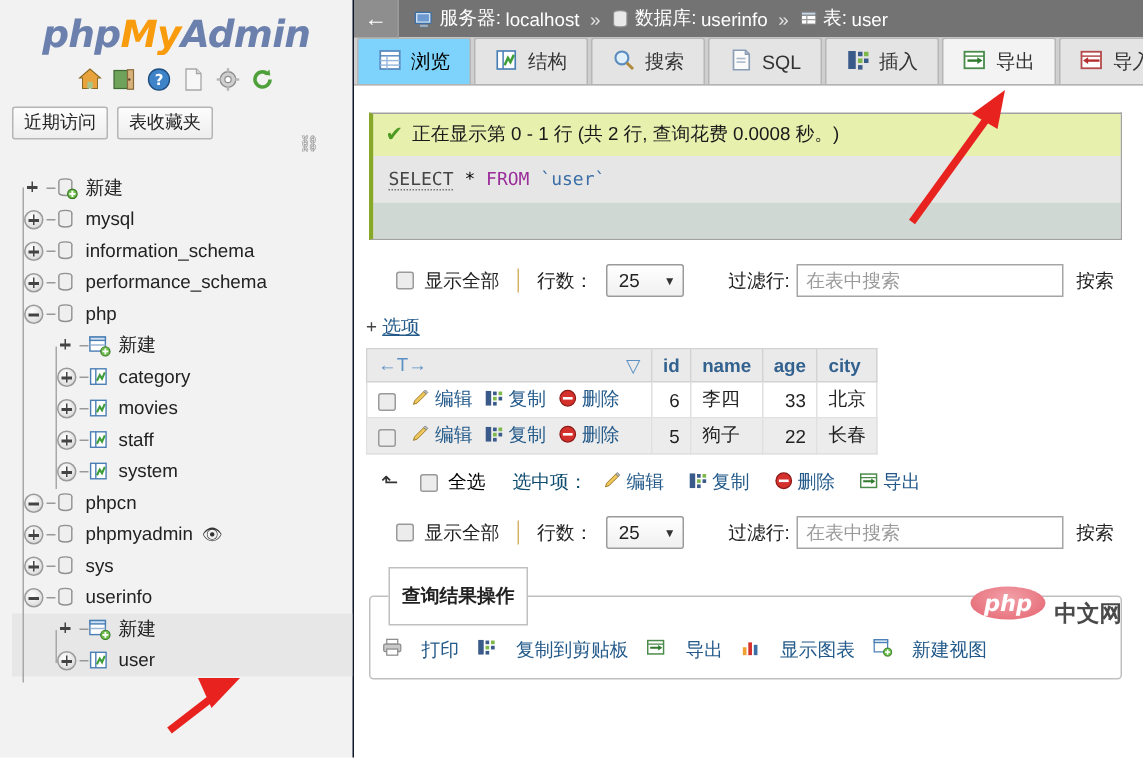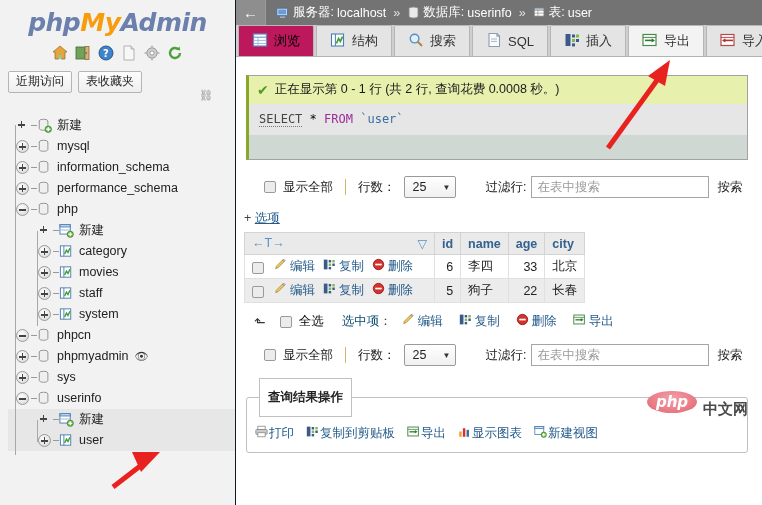--- a/index.html
+++ b/index.html
@@ -124,21 +124,21 @@
   .tab {
     height: 31px; display:flex; align-items:center; gap:6px;
     padding: 0 13px;
     background:#e4e4e4;
     border:1px solid #b6b6b6; border-bottom:none;
     margin-right: 2px;
     font-size: 13px; color:#333;
     border-radius: 2px 2px 0 0;
     white-space:nowrap;
   }
-  .tab.active { background:#be185d; color:#000; }
+  .tab.active { background:#7dd3fc; color:#000; }
   .tab.hover  { background:#f3f3f3; }
   .tab .tic { width:16px; height:16px; flex:0 0 16px; }
 
   .content { padding: 10px 0 0 0; position:relative; }
 
   .msgbox {
     margin: 8px 14px 0 10px;
     border:1px solid #a2a2a2;
     border-left: 3px solid #88a82a;
     background:#fff;
@@ -198,21 +198,21 @@
     text-align:left; height:20px;
   }
   table.results th.sortcol { width: 190px; color:#5b90c4; font-weight:normal; }
   table.results td {
     border:1px solid #e0e0e0; padding: 3px 7px; height: 22px;
     color:#222;
   }
   tr.odd td { background:#fff; }
   tr.even td { background:#ececec; }
   td.num { text-align:right; }
-  .act { display:inline-flex; align-items:flex-start; gap:3px; color:#235a8a; margin-right:8px; }
+  .act { display:inline-flex; align-items:center; gap:3px; color:#235a8a; margin-right:8px; }
   .act span.lbl { color:#235a8a; }
 
   .bottombar {
     display:flex; align-items:center; gap:0;
     margin: 10px 0 0 18px; font-size:12.5px; white-space:nowrap;
   }
   .bottombar .ital { color:#0c4a6e; margin: 0 10px 0 18px; }
   .arrowup { color:#333; font-size:14px; margin-right: 14px; }
 
   fieldset.qres {
@@ -221,21 +221,21 @@
     border-radius: 3px;
     padding: 6px 8px 10px 8px;
     position:relative;
   }
   fieldset.qres legend {
     font-size:12.5px; font-weight:bold; color:#222;
     padding: 10px 8px; border:1px solid #c0c0c0; background:#fff;
     margin-left: 4px;
   }
   .qlinks { display:flex; align-items:center; gap:12px; margin-top:2px; font-size:12.5px; }
-  .qlink { display:inline-flex; gap:1px; color:#235a8a; }
+  .qlink { display:inline-flex; align-items:center; gap:13px; color:#235a8a;font-family:Liberation Mono, monospace; }
 
   .watermark {
     position:absolute; right: 14px; bottom: 34px;
     display:flex; align-items:center; gap:6px;
   }
   .wm-php {
     width: 50px; height: 22px; border-radius: 50%;
     background: radial-gradient(ellipse at 50% 35%, #f2a0a8, #e4636f);
     color:#fff; font-style:italic; font-weight:bold; font-size:15px;
     display:flex; align-items:center; justify-content:center;

